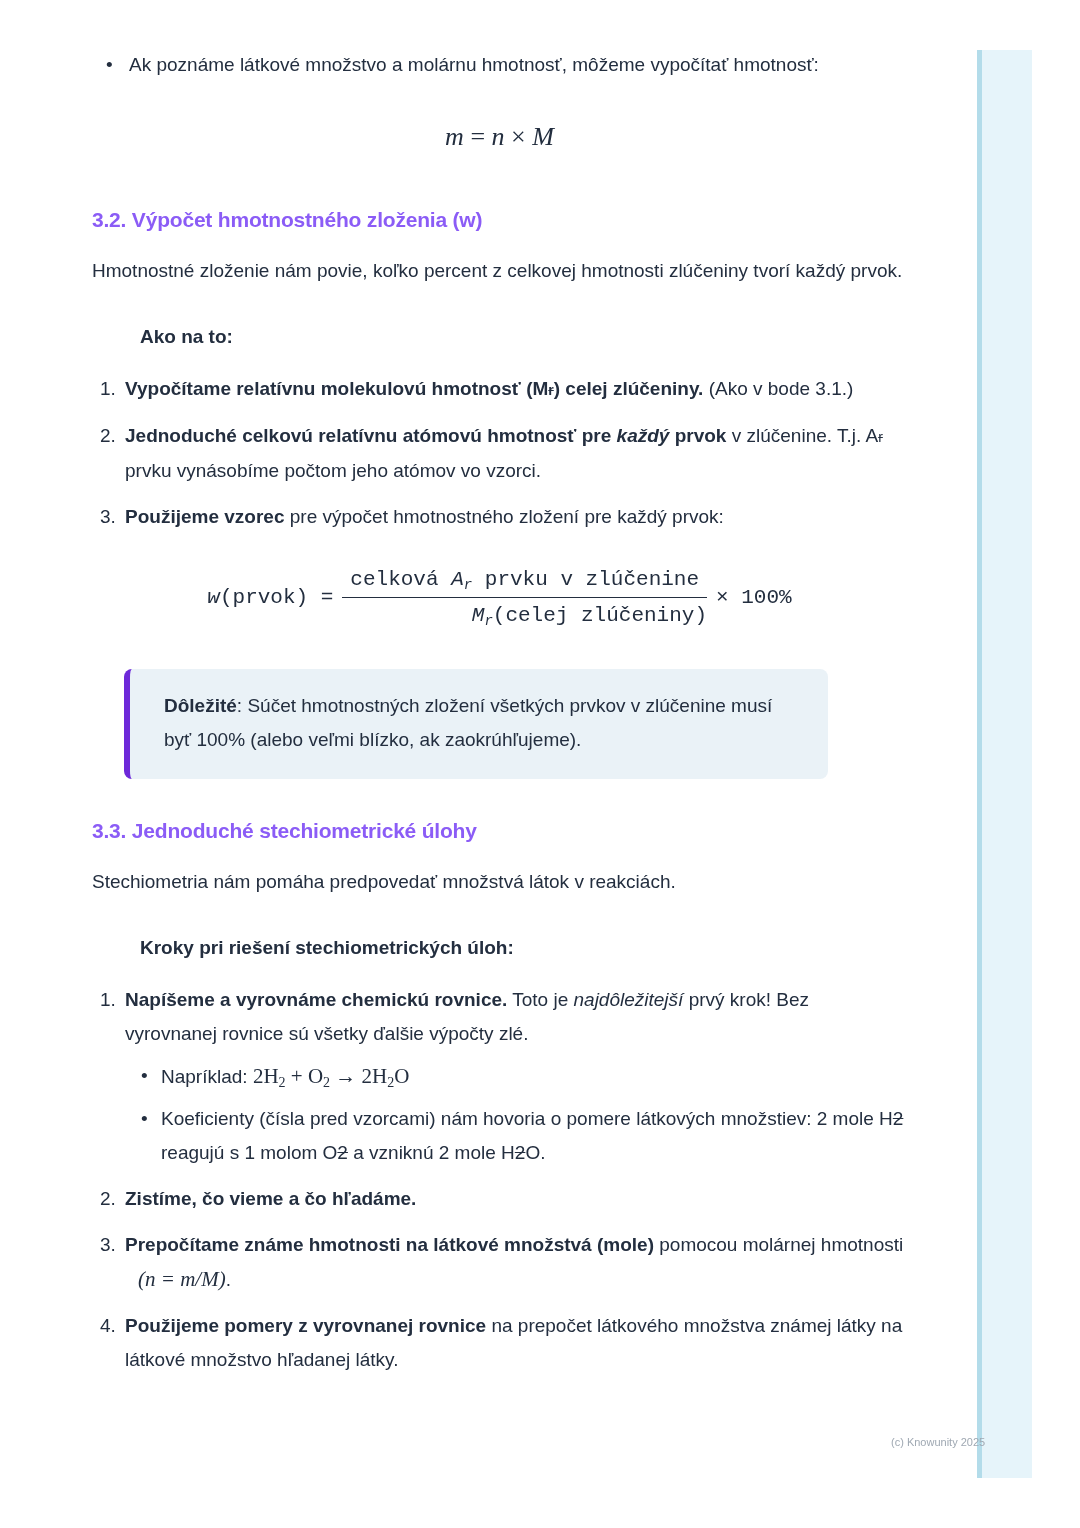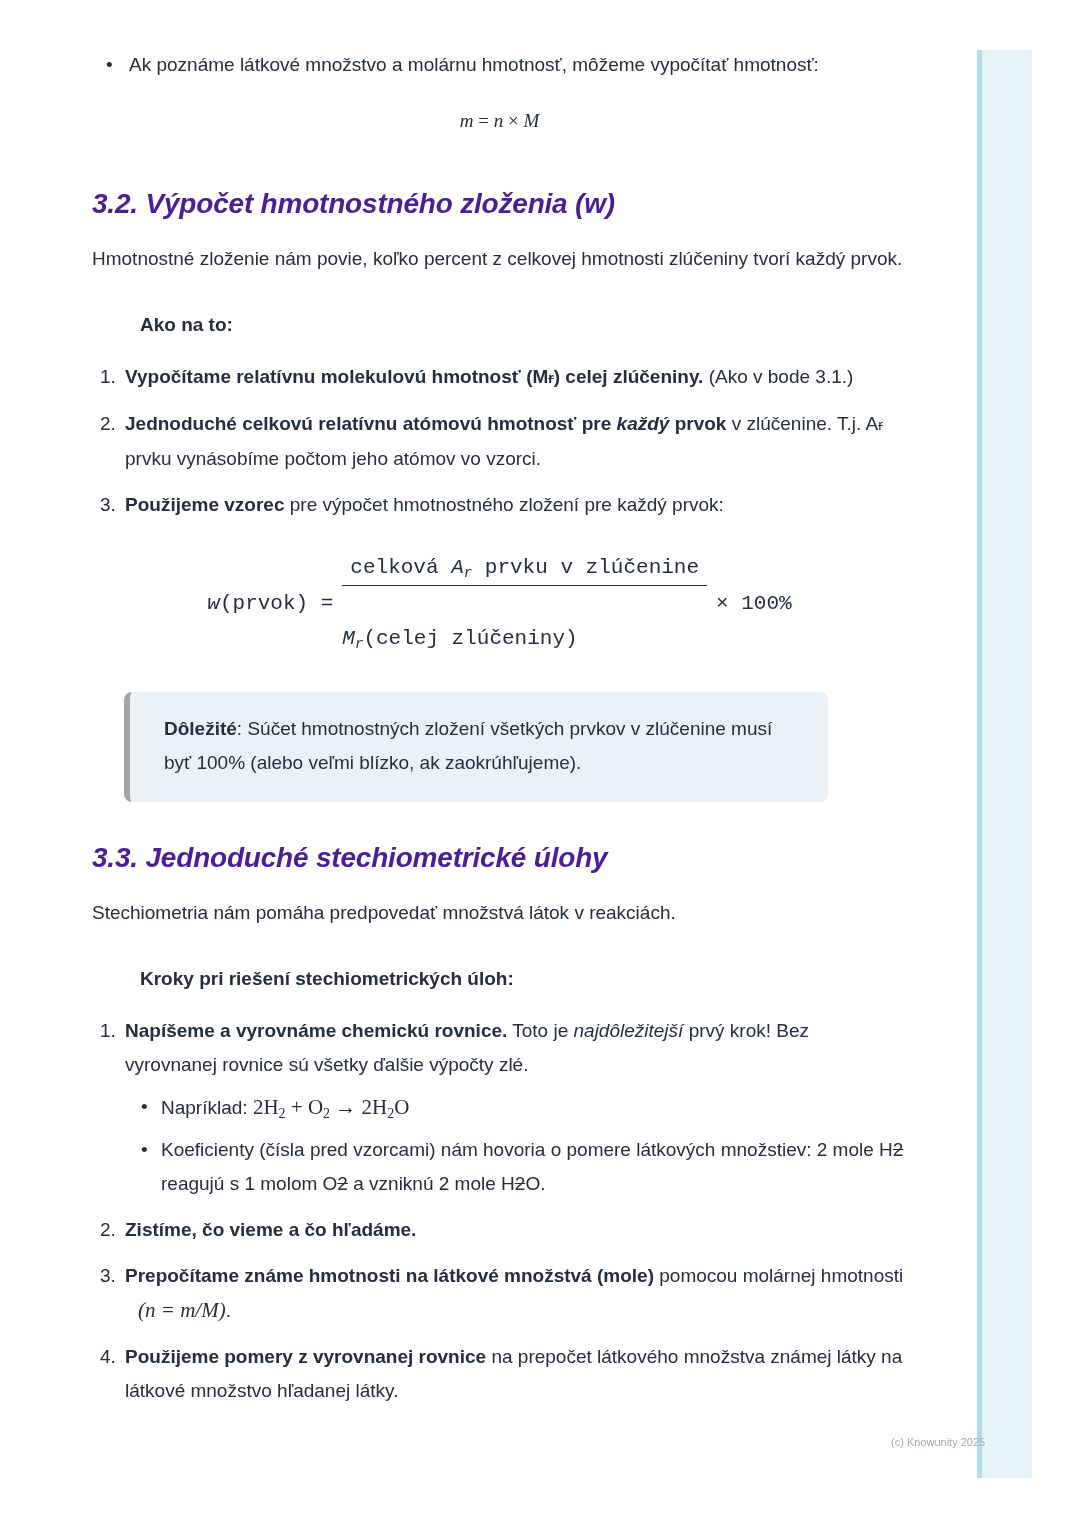--- a/index.html
+++ b/index.html
@@ -34,49 +34,48 @@
     padding: 48px 0 0 92px;
     width: 915px;
   }
   .body-text { font-size: 19px; line-height: 34px; }
   .b { font-weight: 700; }
   .i { font-style: italic; }
   .serif { font-family: "Liberation Serif", "DejaVu Serif", serif; margin-left: 13px; }
   .strike { text-decoration: line-through; }
   .rsub { font-size: 14px; text-decoration: line-through; }
   .h-section {
-    font-size: 28px;
+    font-size: 21px;
     font-weight: 700;
-    color: #4c1d95;
+    color: #8b5cf6;
     letter-spacing: -0.2px;
-    font-style: italic;
   }
   
   .intro-item { display: flex; padding-left: 14px; }
   .marker { width: 23px; flex: none; }
   .intro-body { flex: 1; max-width: 760px; }
   
   .formula-line {
     text-align: center;
     font-family: "Liberation Serif", "DejaVu Serif", serif;
-    font-size: 19px;
-    margin-top: 28px;
+    font-size: 26px;
+    margin-top: 40px;
     width: 815px;
   }
   .formula-frac-row {
     display: flex;
     justify-content: center;
     align-items: center;
     gap: 9px;
     font-family: Liberation Mono, monospace;
     font-size: 21px;
     margin-top: 34px;
     width: 815px;
   }
-  .frac { display: inline-flex; flex-direction: column; align-items: flex-start; gap: 35px; }
+  .frac { display: inline-flex; flex-direction: column; align-items: flex-end; }
   .frac .num { padding: 0 8px 6px; border-bottom: 1.7px solid #232e3f; }
   .frac .den { padding-top: 6px; }
   sub.fsub { font-size: 14px; line-height: 0; vertical-align: -4px; }
   
   .h32 { margin-top: 56px; }
   .h33 { margin-top: 40px; }
   .para { margin-top: 22px; max-width: 815px; }
   .sub-head { margin-top: 32px; font-weight: 700; margin-left: 48px; }
   .steps { margin-top: 18px; padding-left: 8px; max-width: 812px; }
   .step { display: flex; margin-top: 12px; }
@@ -85,21 +84,21 @@
   .sub-list { margin-top: 6px; padding-left: 16px; }
   .sub-item { display: flex; margin-top: 8px; }
   .sub-marker { width: 20px; flex: none; }
   .chem-eq { font-family: "Liberation Serif", "DejaVu Serif", serif; font-size: 21px; }
   
   .callout {
     margin-top: 42px;
     margin-left: 32px;
     width: 704px;
     background: #eaf2f7;
-    border-left: 6px solid #a3a3a3;
+    border-left: 6px solid #6d28d9;
     border-radius: 8px;
     padding: 20px 30px 22px 34px;
   }
 </style>
 </head>
 <body>
 
 <div class="stripe"></div>
 <div class="watermark">(c) Knowunity 2025</div>
 

